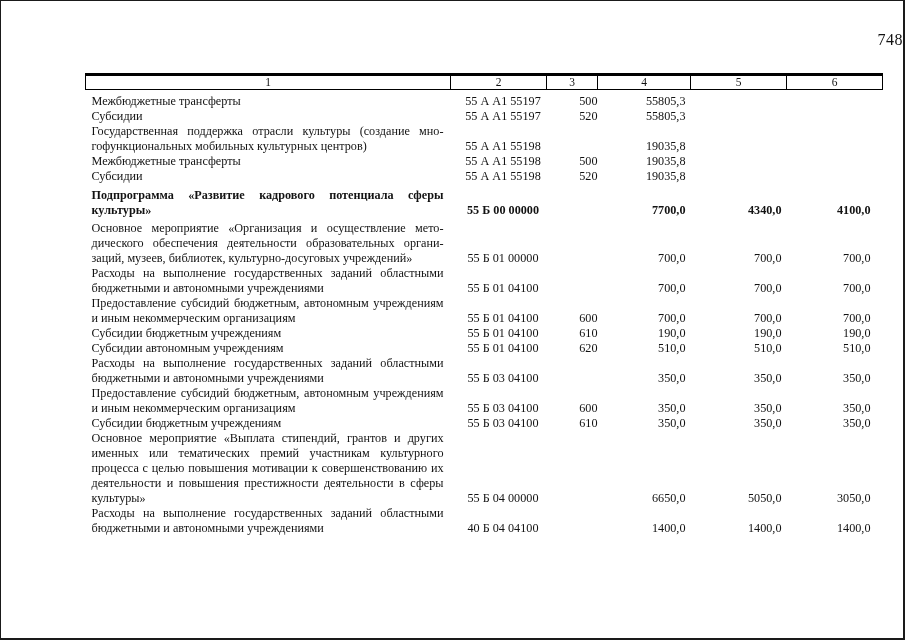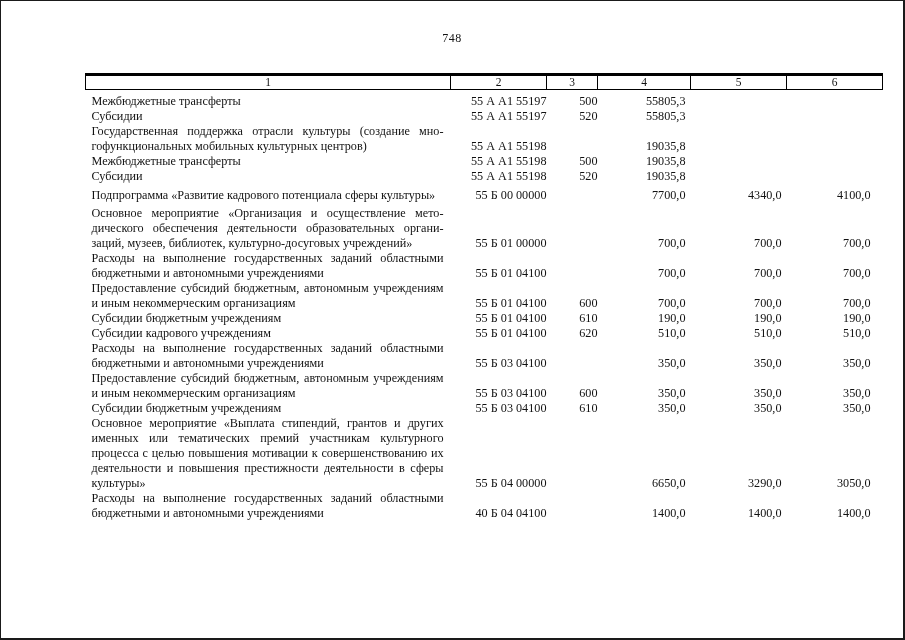--- a/index.html
+++ b/index.html
@@ -14,22 +14,22 @@
     width: 905px; height: 640px;
     background: #ffffff;
     border: 1px solid #1a1a1a;
     border-right-width: 2px;
     border-bottom-width: 2px;
     overflow: hidden;
   }
   .page-number {
     position: absolute;
     top: 30px; left: 0; right: 0;
-    text-align: center;
-    font-size: 12px;
+    text-align: right;
+    font-size: 16px;
     letter-spacing: 0.5px;
   }
   table.budget-table {
     position: absolute;
     top: 72px; left: 84px;
     width: 797px;
     border-collapse: collapse;
     table-layout: fixed;
   }
   col.c1 { width: 365px; }
@@ -54,33 +54,33 @@
     vertical-align: bottom;
     padding: 0;
   }
   tbody tr:first-child td { padding-top: 4px; }
   td.cell-name {
     text-align: justify;
     padding-left: 6px;
     padding-right: 7px;
   }
   td.cell-code {
-    text-align: right;
+    text-align: center;
     padding-left: 9px;
     white-space: nowrap;
   }
   td.cell-vr { text-align: right; white-space: nowrap; }
   td.cell-amount {
     text-align: right;
     padding-right: 5px;
     white-space: nowrap;
   }
   td.cell-amount:last-child { padding-right: 12px; }
   tr.bold-row td {
-    font-weight: 400;
+    font-weight: 700;
     padding-top: 4px;
     padding-bottom: 3px;
     margin-top: 20px;
   }
 </style>
 </head>
 <body>
 
 <div class="page">
   <div class="page-number">748</div>
@@ -179,21 +179,21 @@
         </tr>
         <tr>
           <td class="cell-name">Субсидии бюджетным учреждениям</td>
           <td class="cell-code">55 Б 01 04100</td>
           <td class="cell-vr">610</td>
           <td class="cell-amount">190,0</td>
           <td class="cell-amount">190,0</td>
           <td class="cell-amount">190,0</td>
         </tr>
         <tr>
-          <td class="cell-name">Субсидии кадрового учреждениям</td>
+          <td class="cell-name">Субсидии автономным учреждениям</td>
           <td class="cell-code">55 Б 01 04100</td>
           <td class="cell-vr">620</td>
           <td class="cell-amount">510,0</td>
           <td class="cell-amount">510,0</td>
           <td class="cell-amount">510,0</td>
         </tr>
         <tr>
           <td class="cell-name">Расходы на выполнение государственных заданий областными бюджетными и автономными учреждениями</td>
           <td class="cell-code">55 Б 03 04100</td>
           <td class="cell-vr"></td>
@@ -215,21 +215,21 @@
           <td class="cell-vr">610</td>
           <td class="cell-amount">350,0</td>
           <td class="cell-amount">350,0</td>
           <td class="cell-amount">350,0</td>
         </tr>
         <tr>
           <td class="cell-name">Основное мероприятие «Выплата стипендий, грантов и других именных или тематических премий участникам культурного процесса с целью повышения мотивации к совершенствованию их деятельности и повышения престижности деятельности в сферы культуры»</td>
           <td class="cell-code">55 Б 04 00000</td>
           <td class="cell-vr"></td>
           <td class="cell-amount">6650,0</td>
-          <td class="cell-amount">3290,0</td>
+          <td class="cell-amount">5050,0</td>
           <td class="cell-amount">3050,0</td>
         </tr>
         <tr>
           <td class="cell-name">Расходы на выполнение государственных заданий областными бюджетными и автономными учреждениями</td>
           <td class="cell-code">40 Б 04 04100</td>
           <td class="cell-vr"></td>
           <td class="cell-amount">1400,0</td>
           <td class="cell-amount">1400,0</td>
           <td class="cell-amount">1400,0</td>
         </tr>

